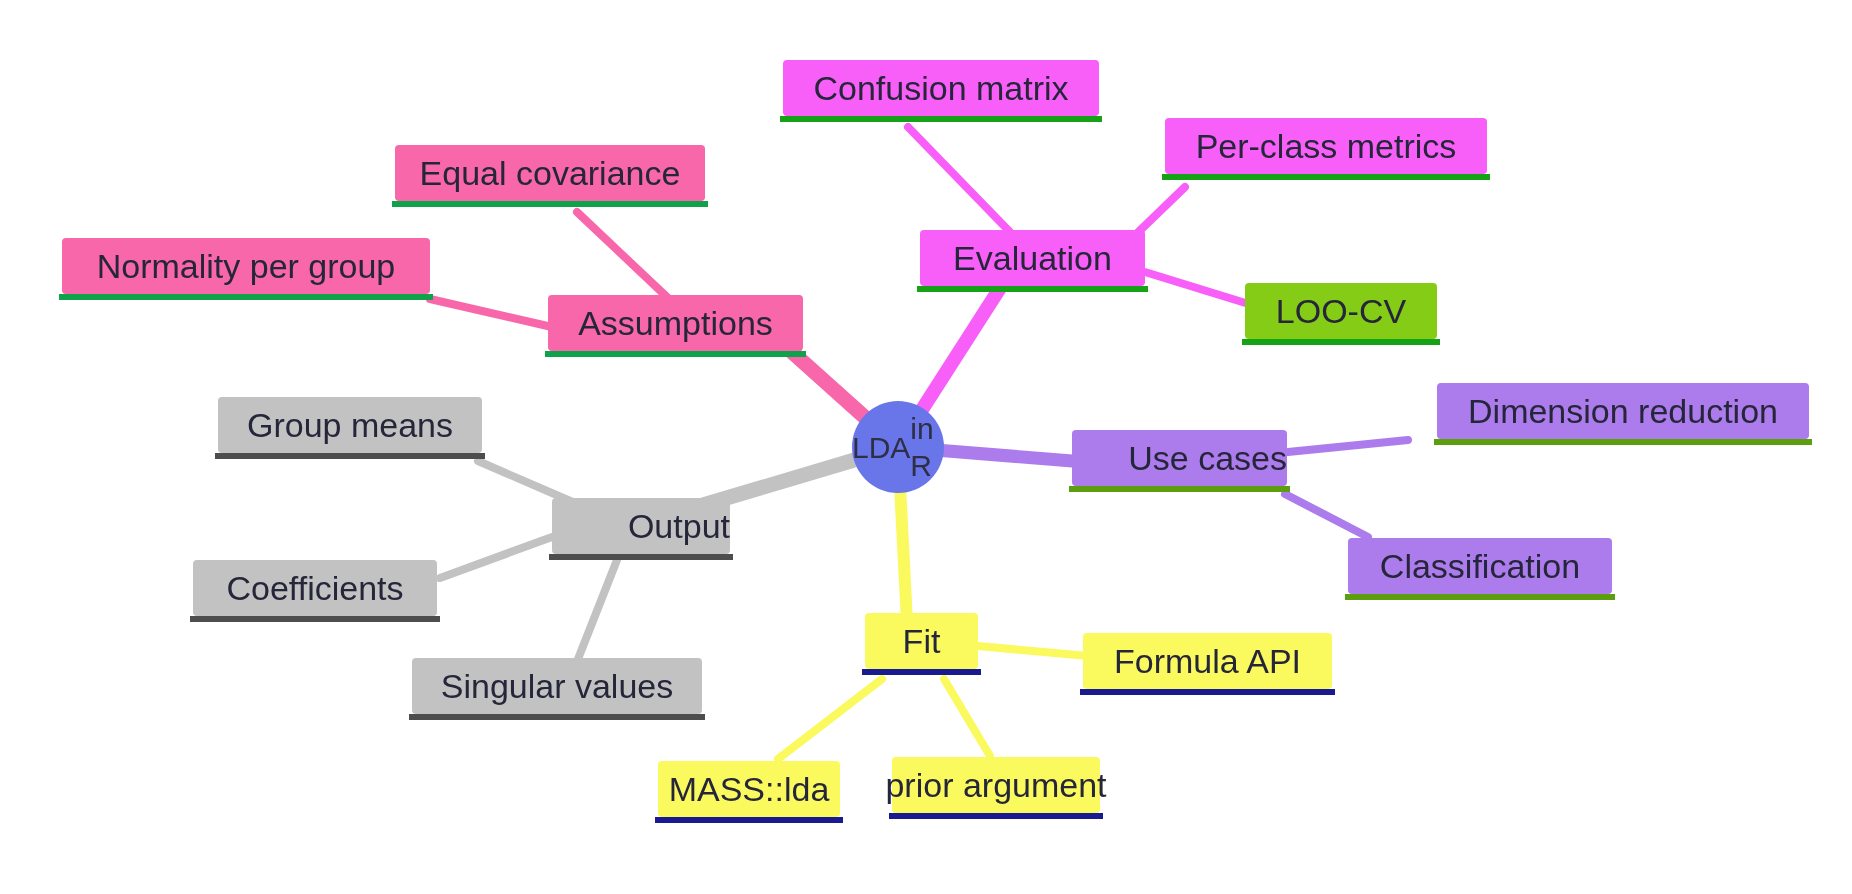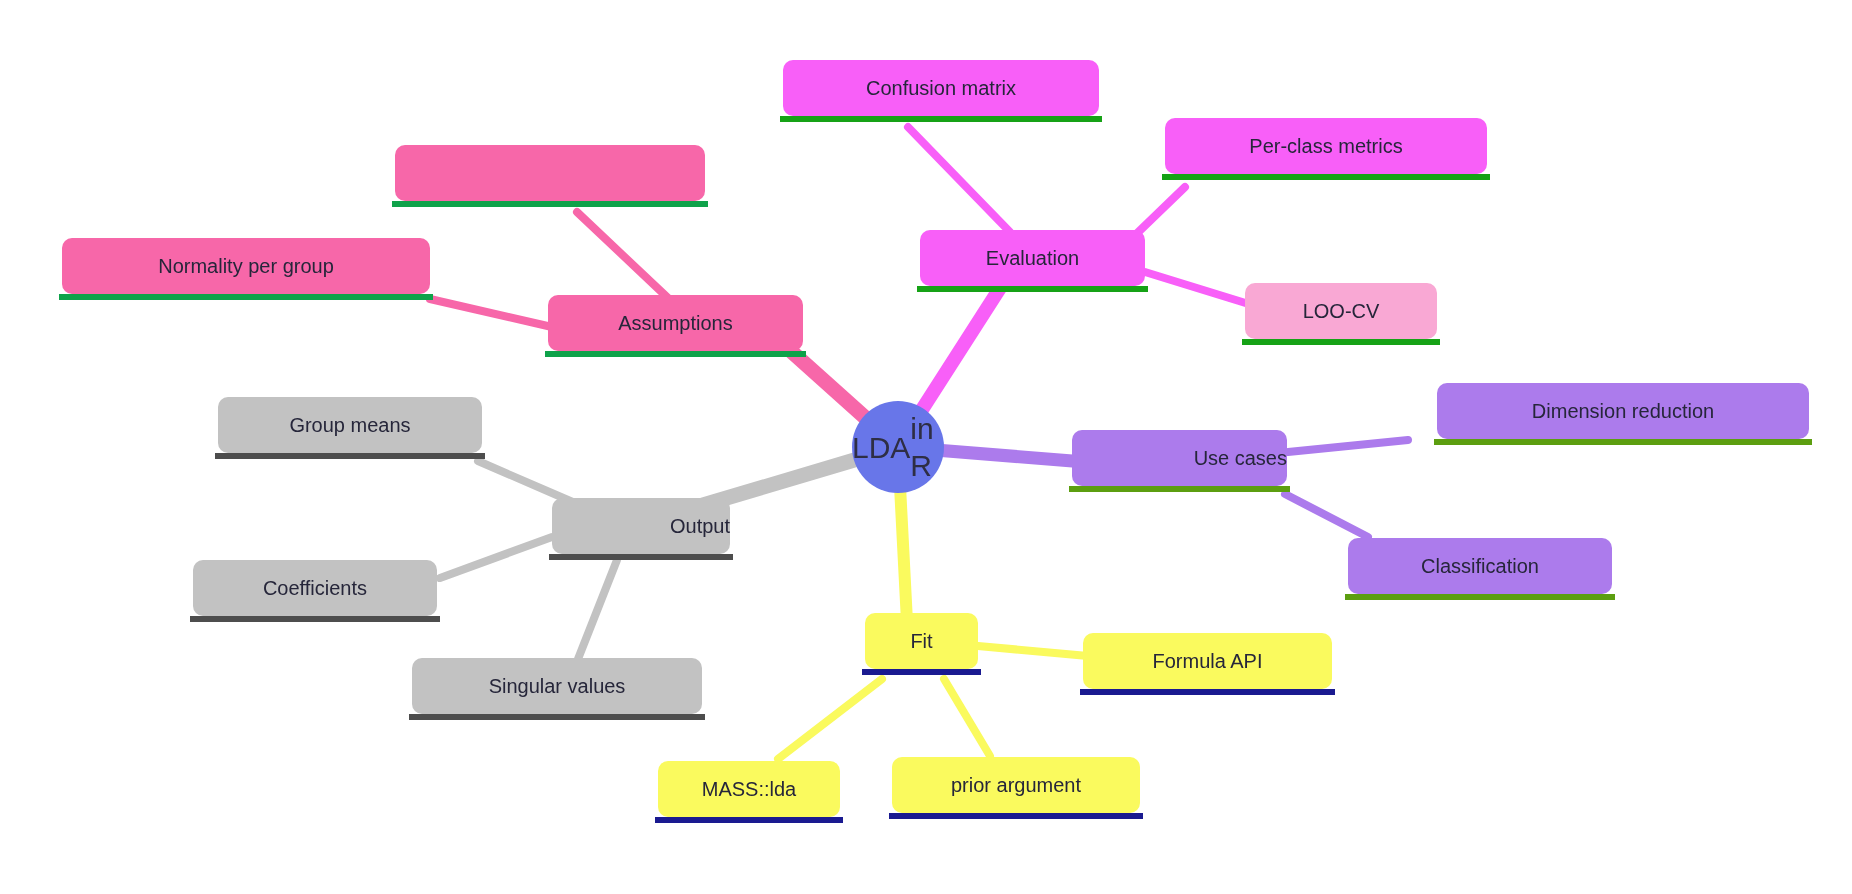--- a/index.html
+++ b/index.html
@@ -8,23 +8,23 @@
     width:1852px;height:894px;
     background:#ffffff;
     font-family:"Liberation Sans", sans-serif;
     overflow:hidden;
   }
   .edges{position:absolute;left:0;top:0;z-index:0;}
   .node{
     position:absolute;
     z-index:1;
     height:56px;
-    border-radius:10px;
+    border-radius:4px;
     display:flex;align-items:center;justify-content:center;
-    font-size:20px;
+    font-size:34px;
     color:#26263a;
     white-space:nowrap;
   }
   .node .underline{
     position:absolute;
     left:-3px;right:-3px;bottom:-6px;
     height:6px;
   }
   .center-node{
     position:absolute;
@@ -66,40 +66,41 @@
     <line x1="478" y1="461" x2="575" y2="503" stroke-width="8" stroke-linecap="round" stroke="#C2C2C2"></line>
     <line x1="552" y1="537" x2="440" y2="578" stroke-width="8" stroke-linecap="round" stroke="#C2C2C2"></line>
     <line x1="617" y1="560" x2="578" y2="659" stroke-width="8" stroke-linecap="round" stroke="#C2C2C2"></line>
   </svg>
 
   <div class="node" style="left: 548px; top: 295px; width: 255px; background: rgb(247, 103, 169);">
     <span>Assumptions</span>
     <div class="underline" style="background: rgb(15, 162, 74);"></div>
   </div>
   <div class="node" style="left: 395px; top: 145px; width: 310px; background: rgb(247, 103, 169);">
+    <span>Equal covariance</span>
     <div class="underline" style="background: rgb(15, 162, 74);"></div>
   </div>
   <div class="node" style="left: 62px; top: 238px; width: 368px; background: rgb(247, 103, 169);">
     <span>Normality per group</span>
     <div class="underline" style="background: rgb(15, 162, 74);"></div>
   </div>
 
   <div class="node" style="left: 920px; top: 230px; width: 225px; background: rgb(248, 95, 248);">
     <span>Evaluation</span>
     <div class="underline" style="background: rgb(22, 162, 22);"></div>
   </div>
   <div class="node" style="left: 783px; top: 60px; width: 316px; background: rgb(248, 95, 248);">
     <span>Confusion matrix</span>
     <div class="underline" style="background: rgb(22, 162, 22);"></div>
   </div>
   <div class="node" style="left: 1165px; top: 118px; width: 322px; background: rgb(248, 95, 248);">
     <span>Per-class metrics</span>
     <div class="underline" style="background: rgb(22, 162, 22);"></div>
   </div>
-  <div class="node" style="left: 1245px; top: 283px; width: 192px; background: #f9a8d4; align-items: center;">
+  <div class="node" style="left: 1245px; top: 283px; width: 192px; background: #84cc16; align-items: center;">
     <span>LOO-CV</span>
     <div class="underline" style="background: rgb(22, 162, 22);"></div>
   </div>
 
   <div class="node" style="left: 1072px; top: 430px; width: 215px; background: rgb(172, 123, 236); justify-content: flex-end;">
     <span>Use cases</span>
     <div class="underline" style="background: rgb(92, 158, 16);"></div>
   </div>
   <div class="node" style="left: 1405px; top: 383px; width: 372px; background: rgb(172, 123, 236); margin-left: 32px;">
     <span>Dimension reduction</span>
@@ -115,21 +116,21 @@
     <div class="underline" style="background: rgb(26, 26, 144);"></div>
   </div>
   <div class="node" style="left: 658px; top: 761px; width: 182px; background: rgb(250, 250, 94);">
     <span>MASS::lda</span>
     <div class="underline" style="background: rgb(26, 26, 144);"></div>
   </div>
   <div class="node" style="left: 1083px; top: 633px; width: 249px; background: rgb(250, 250, 94);">
     <span>Formula API</span>
     <div class="underline" style="background: rgb(26, 26, 144);"></div>
   </div>
-  <div class="node" style="left: 892px; top: 757px; width: 248px; background: rgb(250, 250, 94);">
+  <div class="node" style="left: 892px; top: 757px; width: 208px; background: rgb(250, 250, 94);">
     <span>prior argument</span>
     <div class="underline" style="background: rgb(26, 26, 144);"></div>
   </div>
 
   <div class="node" style="left: 552px; top: 498px; width: 178px; background: rgb(194, 194, 194); justify-content: flex-end;">
     <span>Output</span>
     <div class="underline" style="background: rgb(77, 77, 77);"></div>
   </div>
   <div class="node" style="left: 218px; top: 397px; width: 264px; background: rgb(194, 194, 194);">
     <span>Group means</span>

